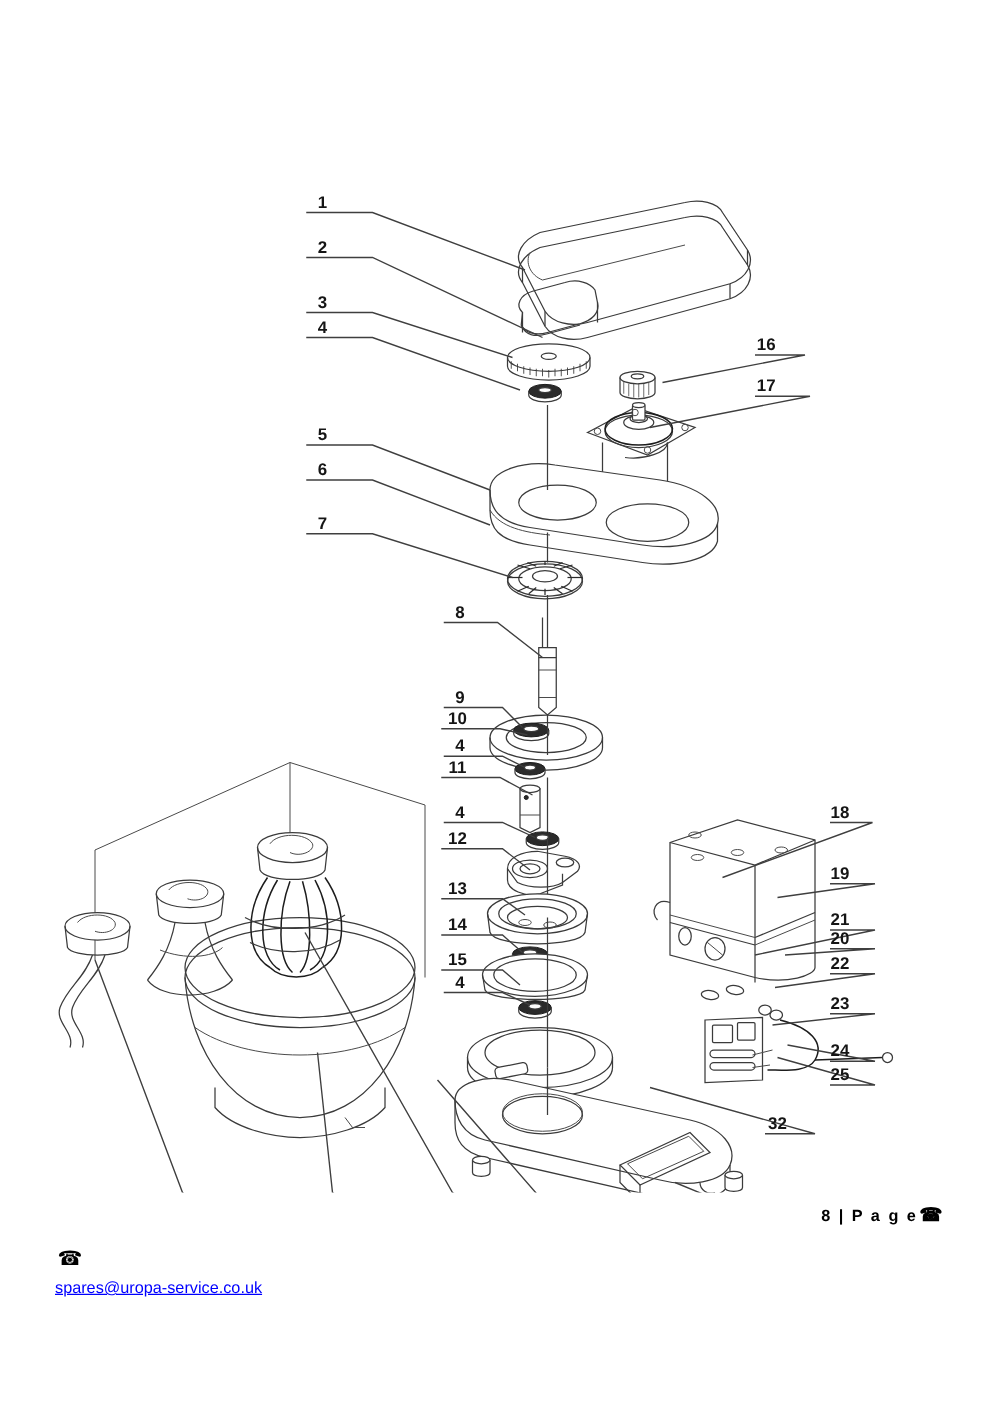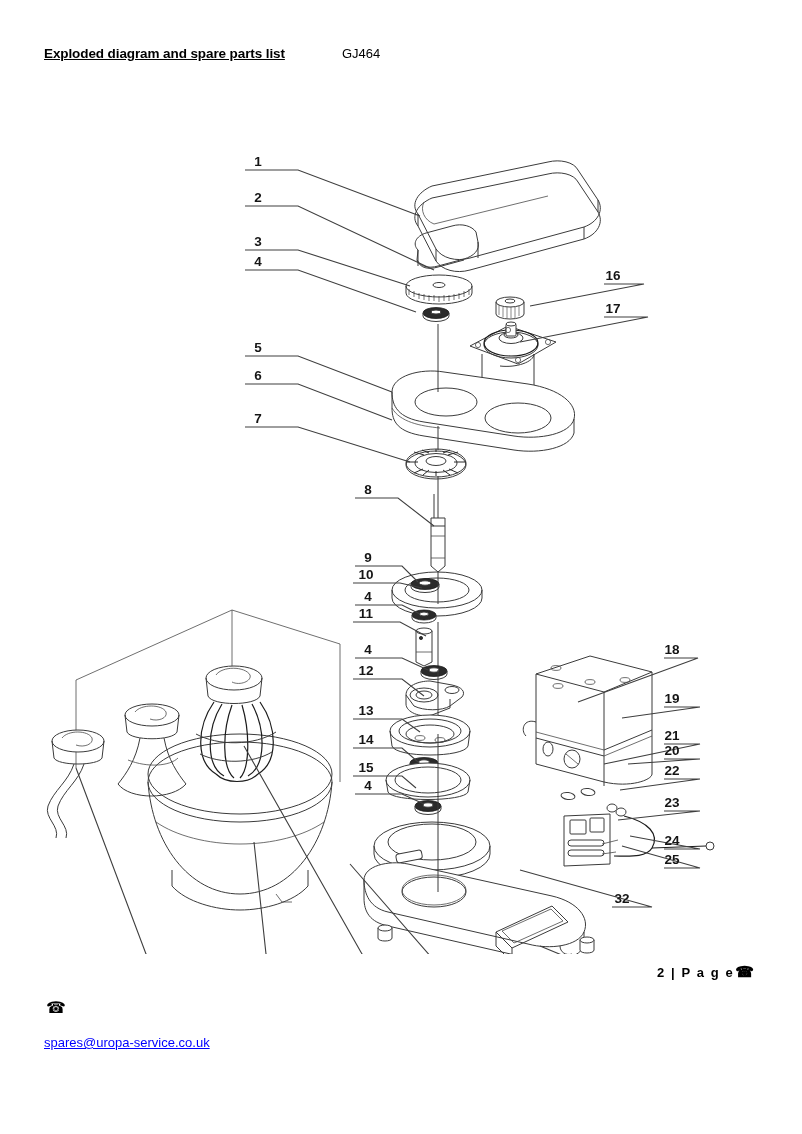--- a/index.html
+++ b/index.html
@@ -95,21 +95,20 @@
   }
 
   .email-link {
     position: absolute;
     left: 44px;
     top: 1022px;
     font-size: 13px;
     color: #0000ff;
     text-decoration: underline;
     white-space: nowrap;
-    margin-top: 13px;
   }
 
   
   .ln      { fill: none; stroke: #3b3b3b; stroke-width: 1; }
   .ln-thin { fill: none; stroke: #4a4a4a; stroke-width: 0.8; }
   .ln-dark { fill: none; stroke: #1c1c1c; stroke-width: 1.2; }
   .fill-w  { fill: #ffffff; stroke: #3b3b3b; stroke-width: 1; }
   .fill-dk { fill: #2b2b2b; stroke: #1c1c1c; stroke-width: 0.8; }
   .leader  { fill: none; stroke: #3f3f3f; stroke-width: 1.1; }
   .callout-num {
@@ -117,24 +116,20 @@
     font-size: 13.5px;
     font-weight: bold;
     fill: #151515;
   }
 </style>
 </head>
 <body>
 
 <div class="page">
 
-  <div class="header">
-    <span class="header-title">Exploded diagram and spare parts list</span>
-    <span class="header-model">GJ464</span>
-  </div>
 
   <div class="diagram">
     <svg viewBox="0 0 802 880" xmlns="http://www.w3.org/2000/svg">
 
       <g>
         <path class="ln" d="M 418 140 C 410 130 418 118 432 112 L 548 88 C 560 85 574 88 578 96
                             L 598 126 C 604 136 598 148 584 153 L 470 184 C 456 188 442 184 436 175 Z"></path>
         <path class="ln" d="M 418 152 C 410 142 418 130 432 124 L 548 100 C 560 97 574 100 578 108
                             L 598 138 C 604 148 598 160 584 165 L 470 196 C 456 200 442 196 436 187 Z"></path>
         <path class="ln" d="M 418 140 L 418 152"></path>
@@ -561,21 +556,21 @@
           <g>
             <path class="leader" d="M 180 937 L 218 937 L 146 880 L 76 694"></path>
             <text class="callout-num" x="188" y="933" text-anchor="middle">31</text>
           </g>
         </g>
 
     </svg>
   </div>
 
   <div class="page-number">
-    <span>2 | P a g e</span>
+    <span>8 | P a g e</span>
     <span class="phone-glyph">☎</span>
   </div>
 
   <div class="helpline">
     <span class="phone-glyph">☎</span>
   </div>
 
   <a class="email-link" href="#">spares@uropa-service.co.uk</a>
 
 </div>

